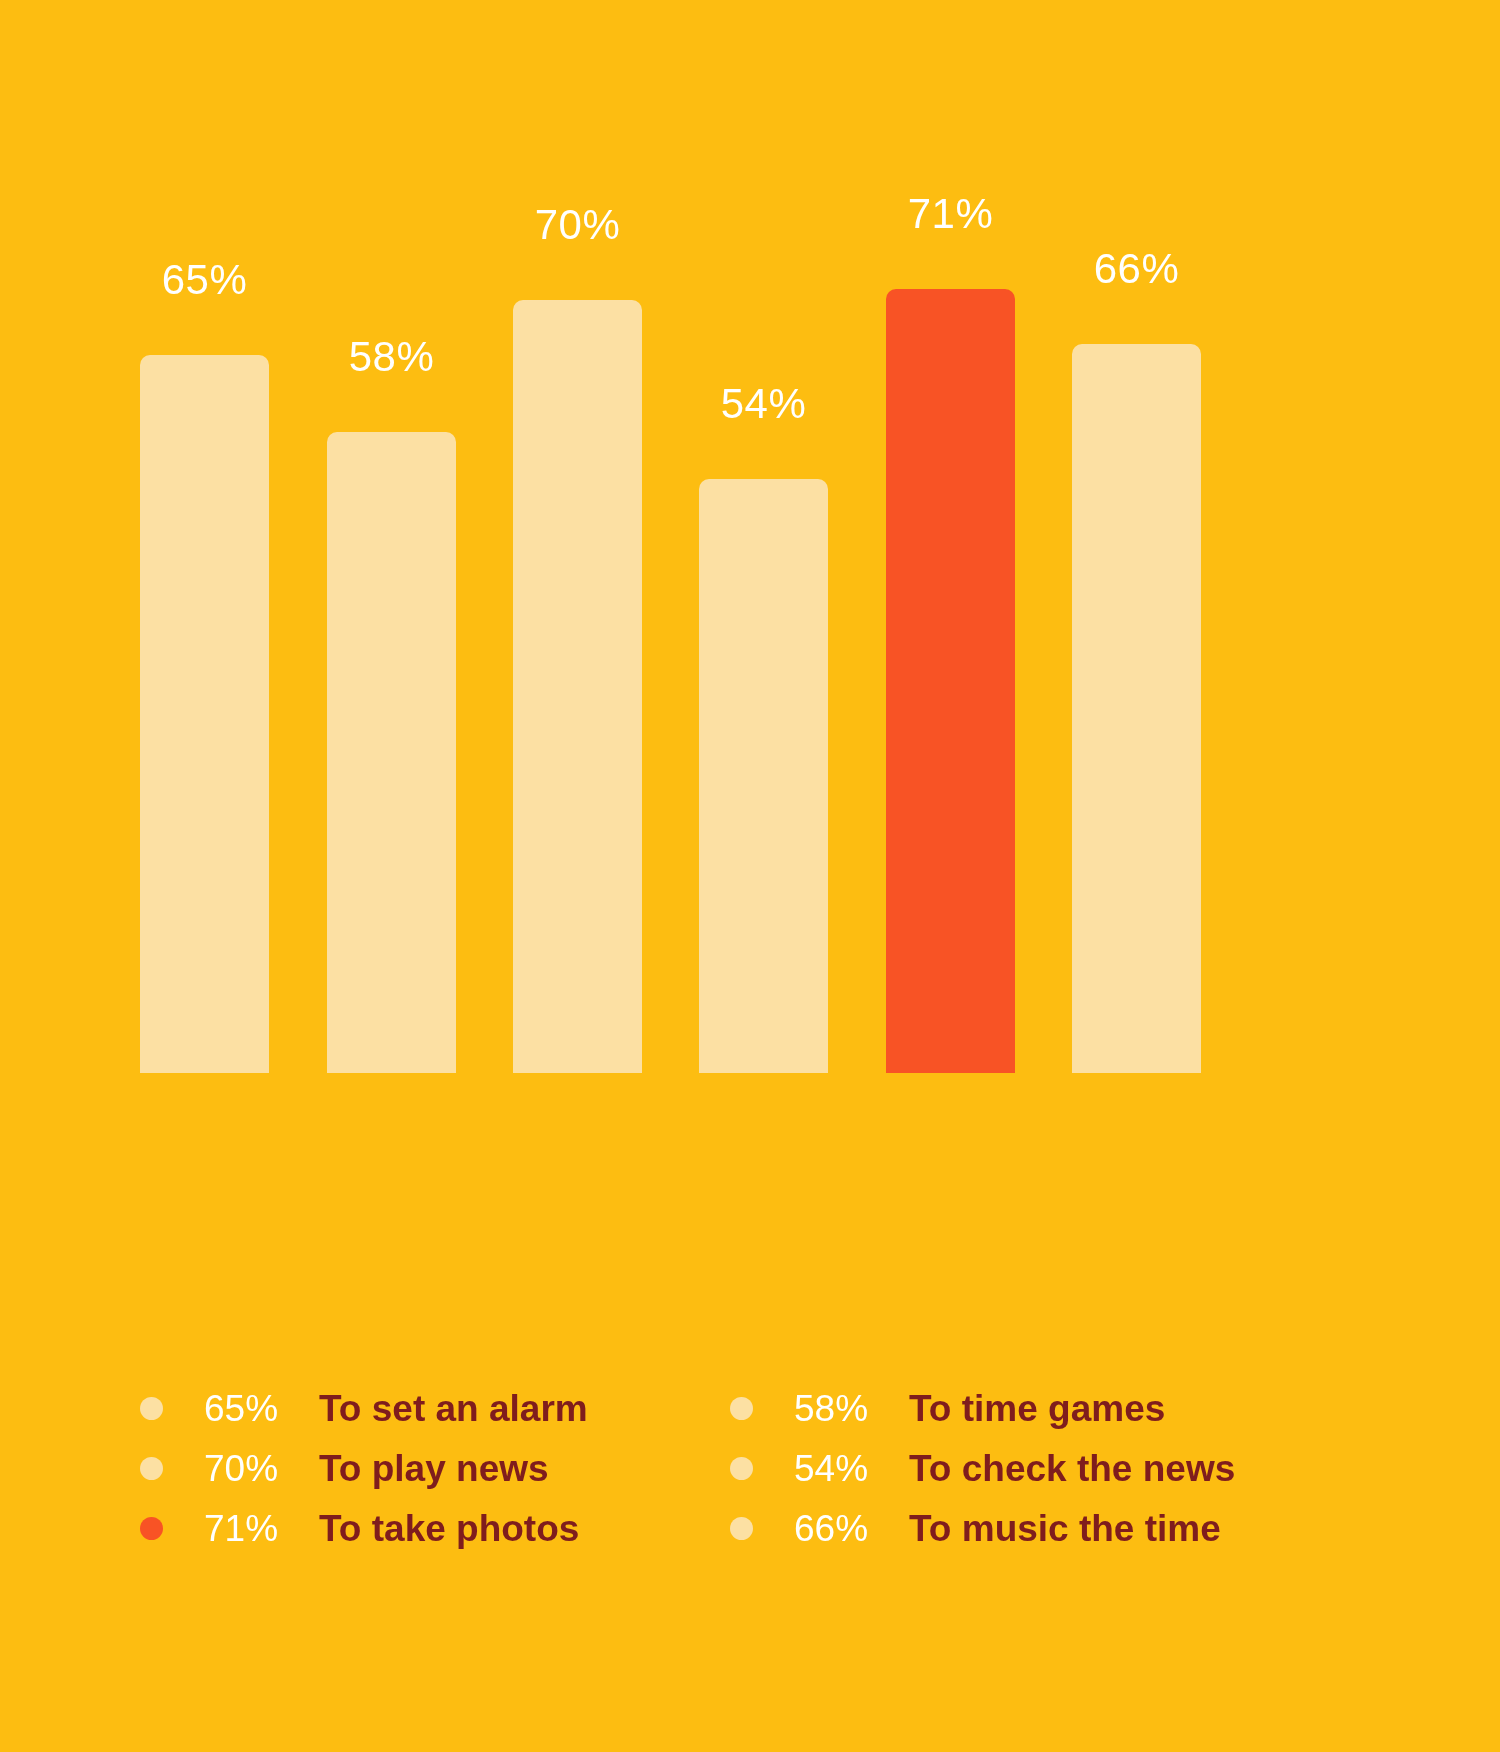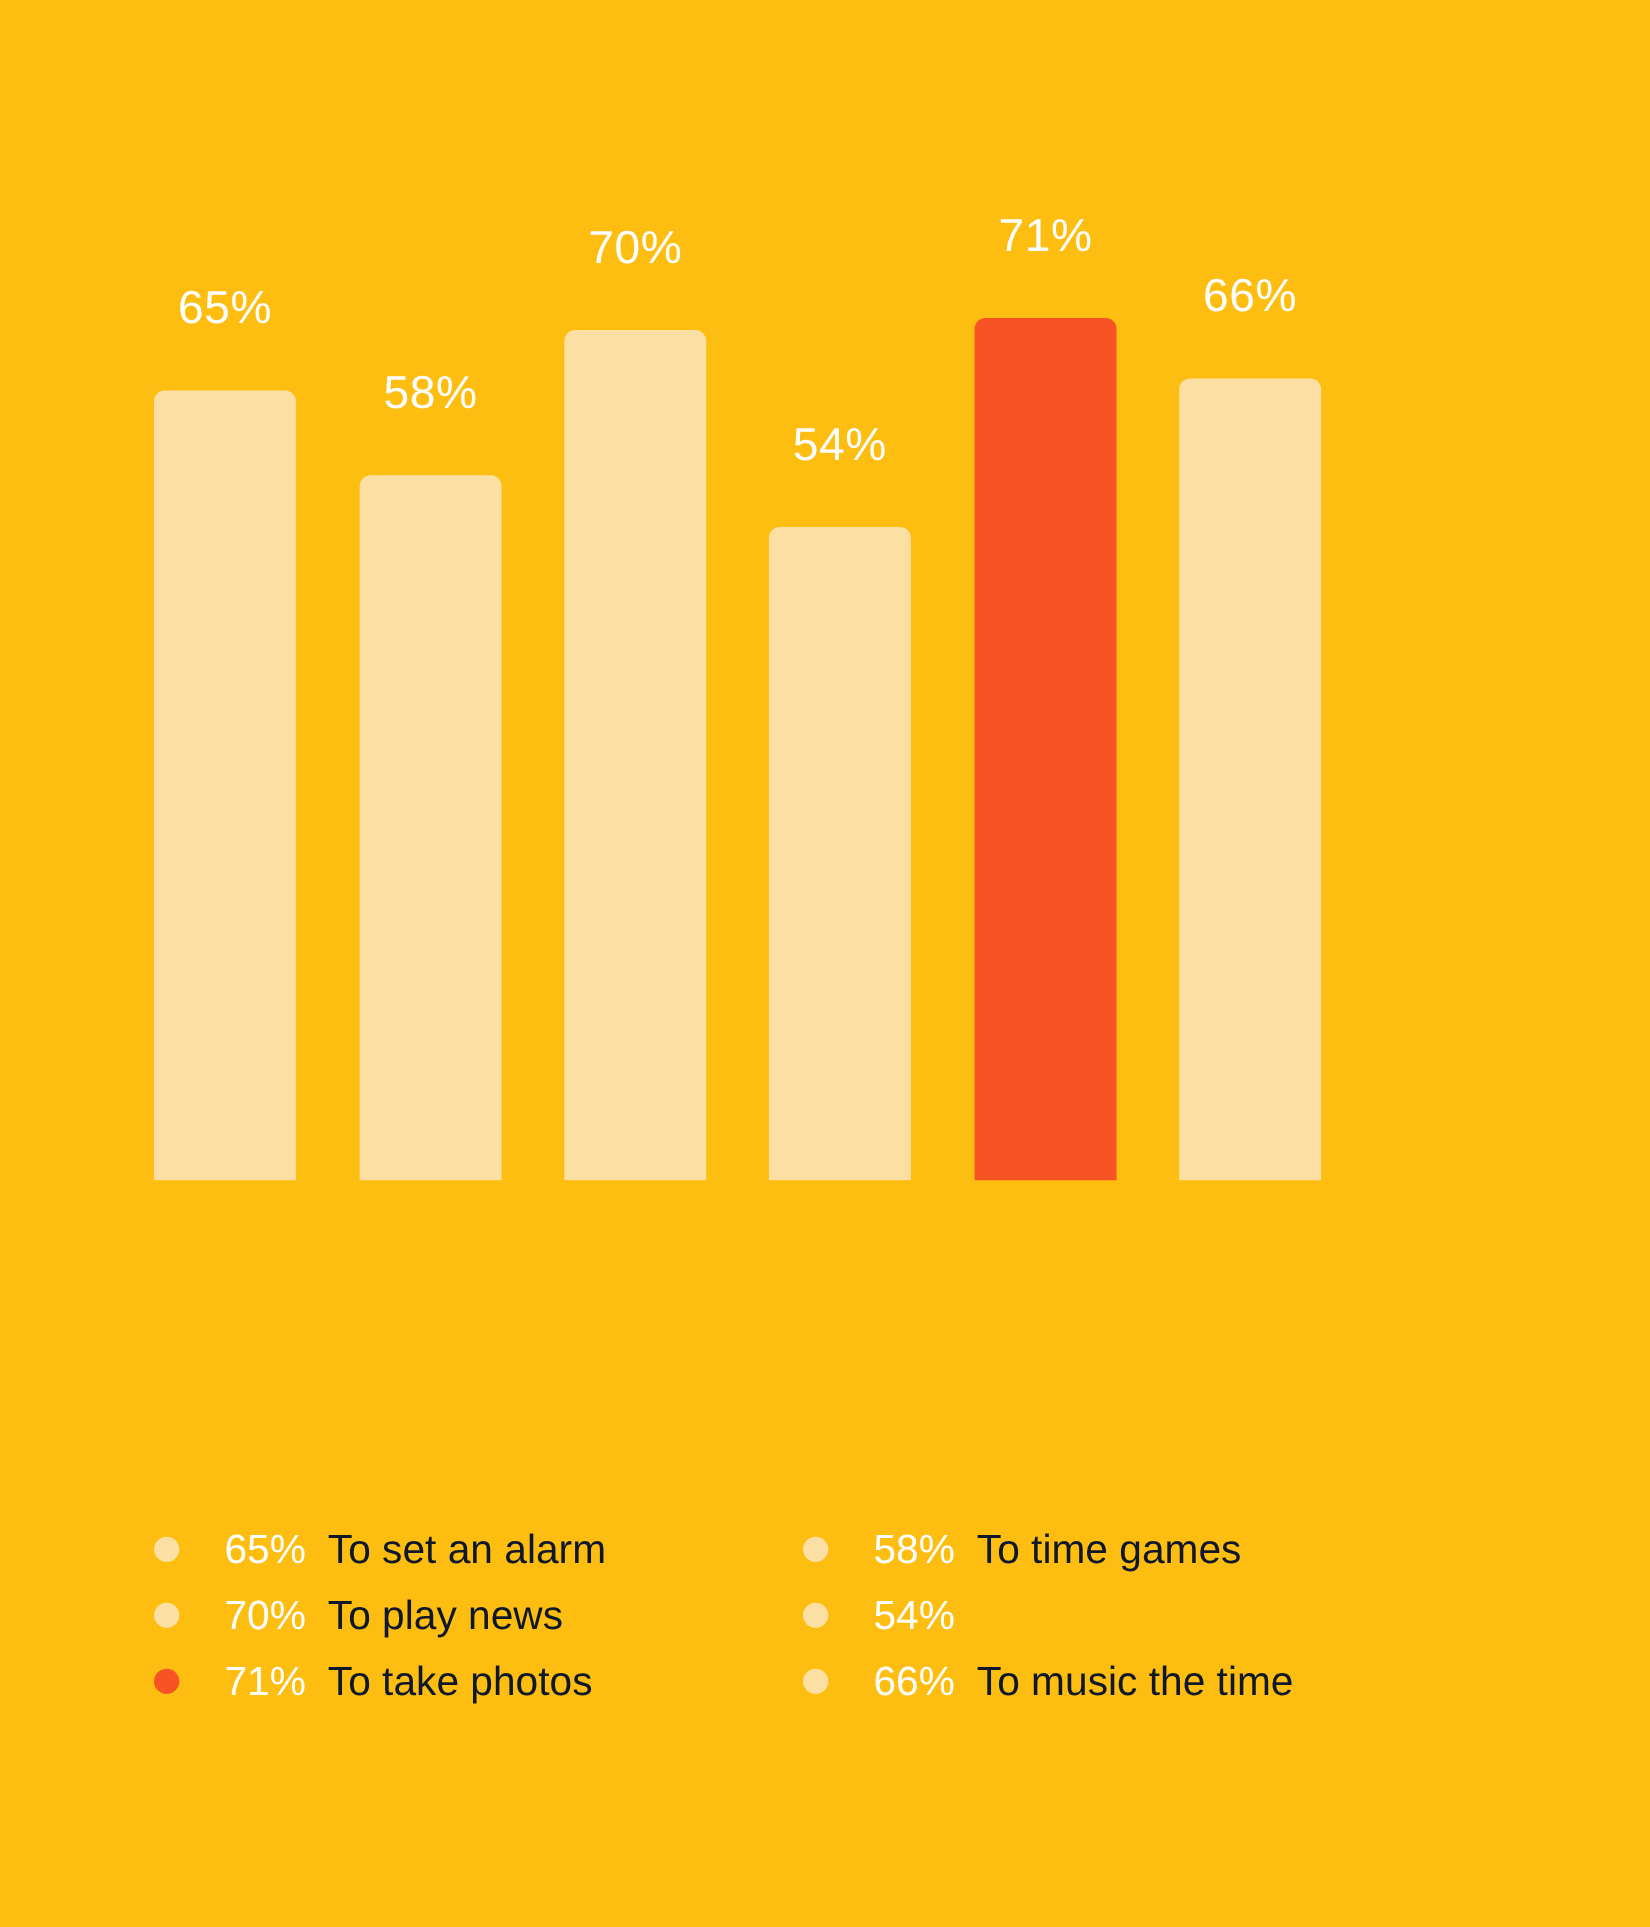--- a/index.html
+++ b/index.html
@@ -89,24 +89,24 @@
     color: #FFFFFF;
     font-size: 37px;
     font-weight: 400;
     margin-left: 41px;
     width: 88px;
     flex: 0 0 auto;
     line-height: 1;
   }
 
   .legend-text {
-    color: #0f172a;
+    color: #7f1d1d;
     font-size: 37px;
-    font-weight: 400;
-    margin-left: 6px;
+    font-weight: 700;
+    margin-left: 27px;
     white-space: nowrap;
     line-height: 1;
   }
 </style>
 </head>
 <body>
 
 <div class="chart-area">
 
   <div class="bar-slot" style="left:0px;">
@@ -169,20 +169,21 @@
 
     <div class="legend-row">
       <span class="legend-dot"></span>
       <span class="legend-pct">58%</span>
       <span class="legend-text">To time games</span>
     </div>
 
     <div class="legend-row">
       <span class="legend-dot"></span>
       <span class="legend-pct">54%</span>
+      <span class="legend-text">To check the news</span>
     </div>
 
     <div class="legend-row">
       <span class="legend-dot"></span>
       <span class="legend-pct">66%</span>
       <span class="legend-text">To music the time</span>
     </div>
 
   </div>
 

